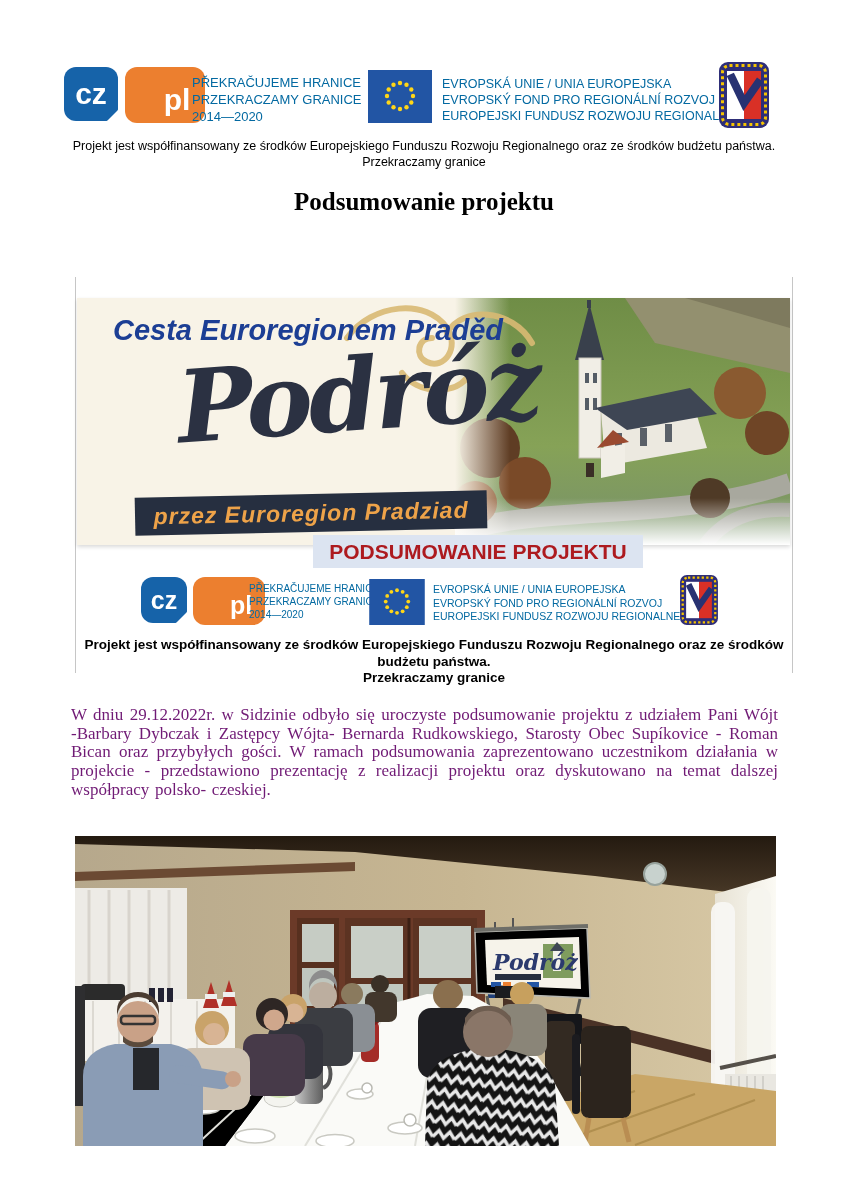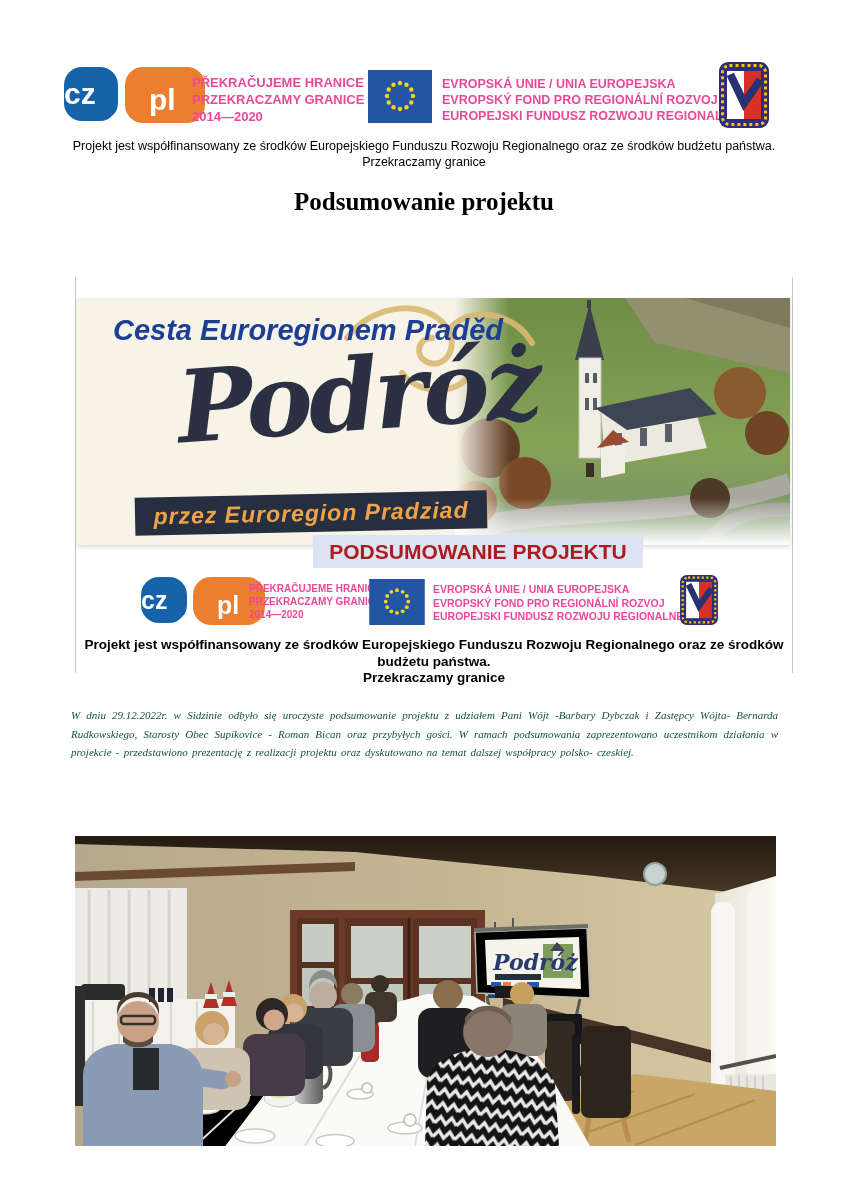--- a/index.html
+++ b/index.html
@@ -3,27 +3,27 @@
 <meta charset="utf-8">
 <style>
   html,body{margin:0;padding:0;}
   body{
     width:848px;height:1200px;position:relative;background:#ffffff;
     font-family:"Liberation Sans",sans-serif;overflow:hidden;
   }
   .abs{position:absolute;}
 
   
-  .sq{position:absolute;display:flex;align-items:center;justify-content:flex-start;
-      color:#fff;font-weight:700;border-radius:18px;overflow:visible;}
+  .sq{position:absolute;display:flex;align-items:center;justify-content:center;
+      color:#fff;font-weight:700;border-radius:12px;overflow:visible;}
   .sq-cz{background:#1663a9;}
   .sq-cz::after{content:"";position:absolute;right:-1px;bottom:-1px;width:0;height:0;
       border-style:solid;border-width:0 0 13px 13px;border-color:transparent transparent #ffffff transparent;}
   .sq-pl{background:#ec7f2f;padding-left:24px;}
-  .logo-text{position:absolute;color:#ec4899;font-weight:700;}
+  .logo-text{position:absolute;color:#0369a1;font-weight:400;}
   .logo-text div{white-space:nowrap;}
 
   
   .hdr-cz{left:64px;top:67px;width:54px;height:54px;font-size:30px;}
   .hdr-pl{left:125px;top:67px;width:56px;height:56px;font-size:30px;}
   .hdr-pl span{position:relative;top:5px;}
   .hdr-czpl-text{left:192px;top:74px;font-size:13px;line-height:17px;}
   .hdr-euflag{left:368px;top:70px;width:64px;height:53px;}
   .hdr-eu-text{left:442px;top:76px;font-size:12.5px;line-height:16px;}
   .hdr-emblem{left:719px;top:62px;width:50px;height:66px;}
@@ -57,21 +57,21 @@
   .bn-pl span{position:relative;top:4px;}
   .bn-czpl-text{left:173px;top:305px;font-size:10px;line-height:13px;}
   .bn-euflag{left:293px;top:302px;width:56px;height:46px;}
   .bn-eu-text{left:357px;top:306px;font-size:10.5px;line-height:13.5px;}
   .bn-emblem{left:604px;top:298px;width:38px;height:50px;}
   .bn-note{position:absolute;left:0;top:360px;width:716px;text-align:center;
       font-weight:700;font-size:13.5px;line-height:16.5px;color:#000;}
 
   
   .body-par{left:71px;top:706px;width:707px;font-family:"Liberation Serif",serif;
-      font-size:11px;line-height:18.7px;text-align:justify;color:#14532d;word-spacing:1.5px;font-style:italic;}
+      font-size:17px;line-height:18.7px;text-align:justify;color:#701a75;word-spacing:1.5px;}
 
   
   .photo{left:75px;top:836px;width:701px;height:310px;overflow:hidden;background:#c2b193;}
 </style>
 </head>
 <body>
 
 <div class="sq sq-cz hdr-cz">
     <span>cz</span>
   </div>

